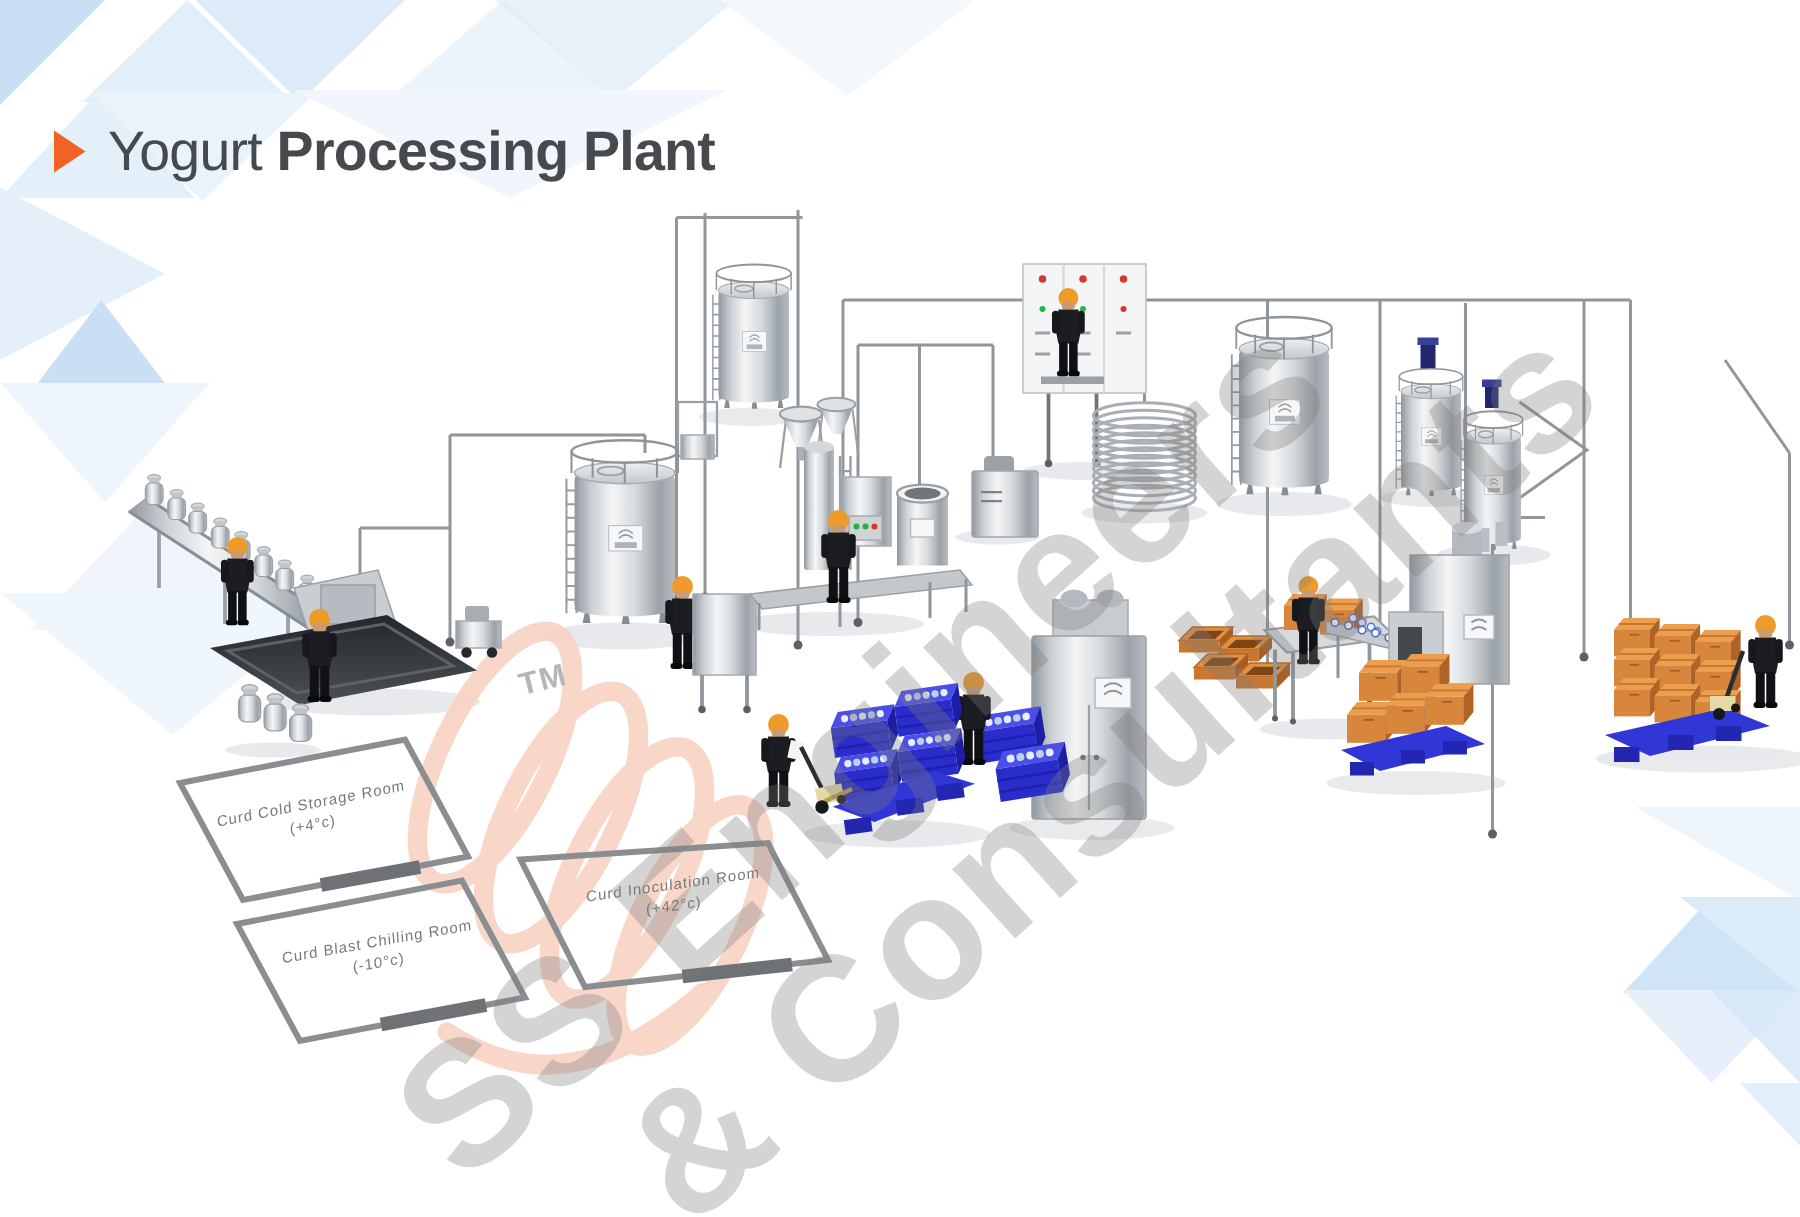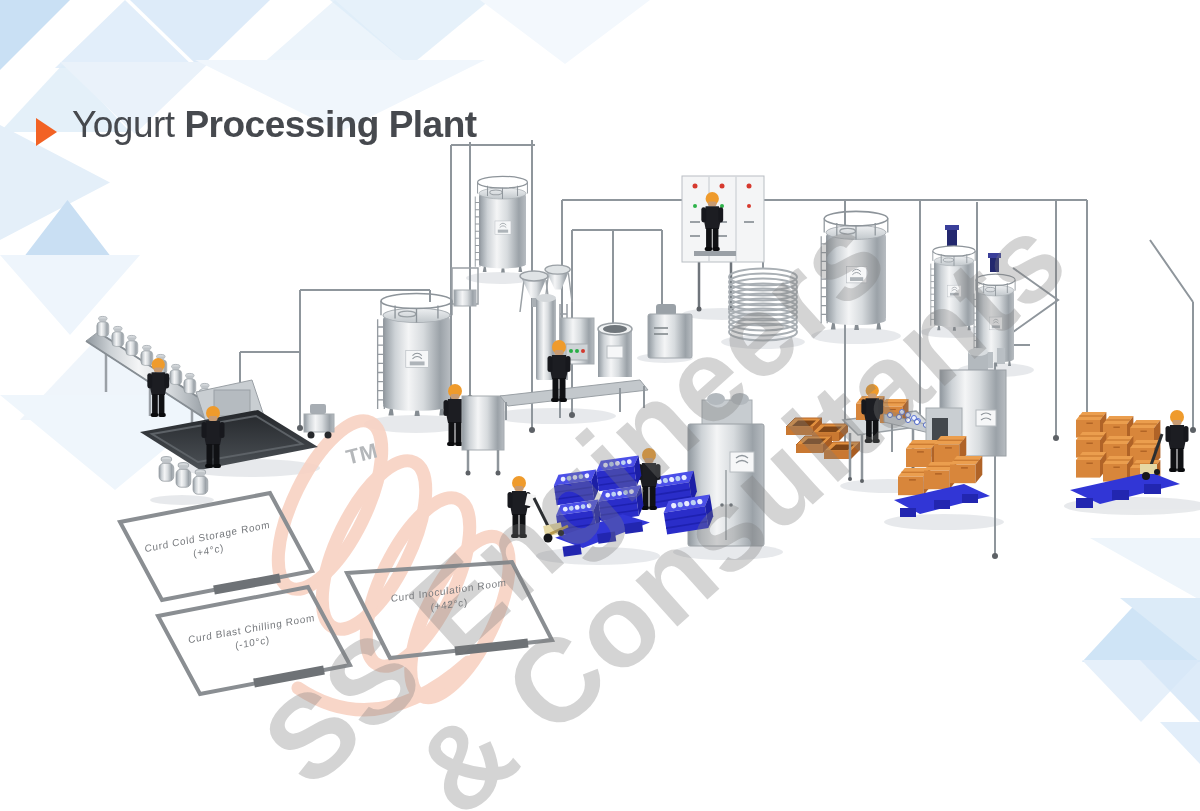--- a/index.html
+++ b/index.html
@@ -1,19 +1,19 @@
 <!DOCTYPE html>
 <html><head>
 <meta charset="utf-8">
 <style>
   html,body{margin:0;padding:0;background:#fff;}
   #stage{position:relative;width:1200px;height:811px;overflow:hidden;background:#ffffff;
          font-family:"Liberation Sans",sans-serif;}
   .tri{position:absolute;}
-  #header{position:absolute;left:36px;top:80px;display:flex;align-items:flex-end;z-index:6;margin-top:24px;}
+  #header{position:absolute;left:36px;top:80px;display:flex;align-items:center;z-index:6;}
   #hdr-tri{width:0;height:0;border-left:21px solid #f26224;border-top:14px solid transparent;
            border-bottom:14px solid transparent;margin-right:15px;}
   #hdr-text{font-size:37px;color:#46494e;letter-spacing:-0.5px;white-space:nowrap;}
   #hdr-text .bold{font-weight:bold;}
   #scene{position:absolute;left:0;top:0;z-index:1;}
   .room-label{position:absolute;z-index:3;text-align:center;color:#76797d;font-size:10px;
               letter-spacing:0.7px;line-height:1.35;pointer-events:none;white-space:nowrap;}
   #tm{position:absolute;left:346px;top:442px;z-index:2;color:#b4b7ba;font-weight:bold;
       font-size:21px;transform:rotate(-14deg);letter-spacing:1px;pointer-events:none;}
   #wm-text{position:absolute;left:665px;top:500px;transform:translate(-50%,-50%) rotate(-42deg);

